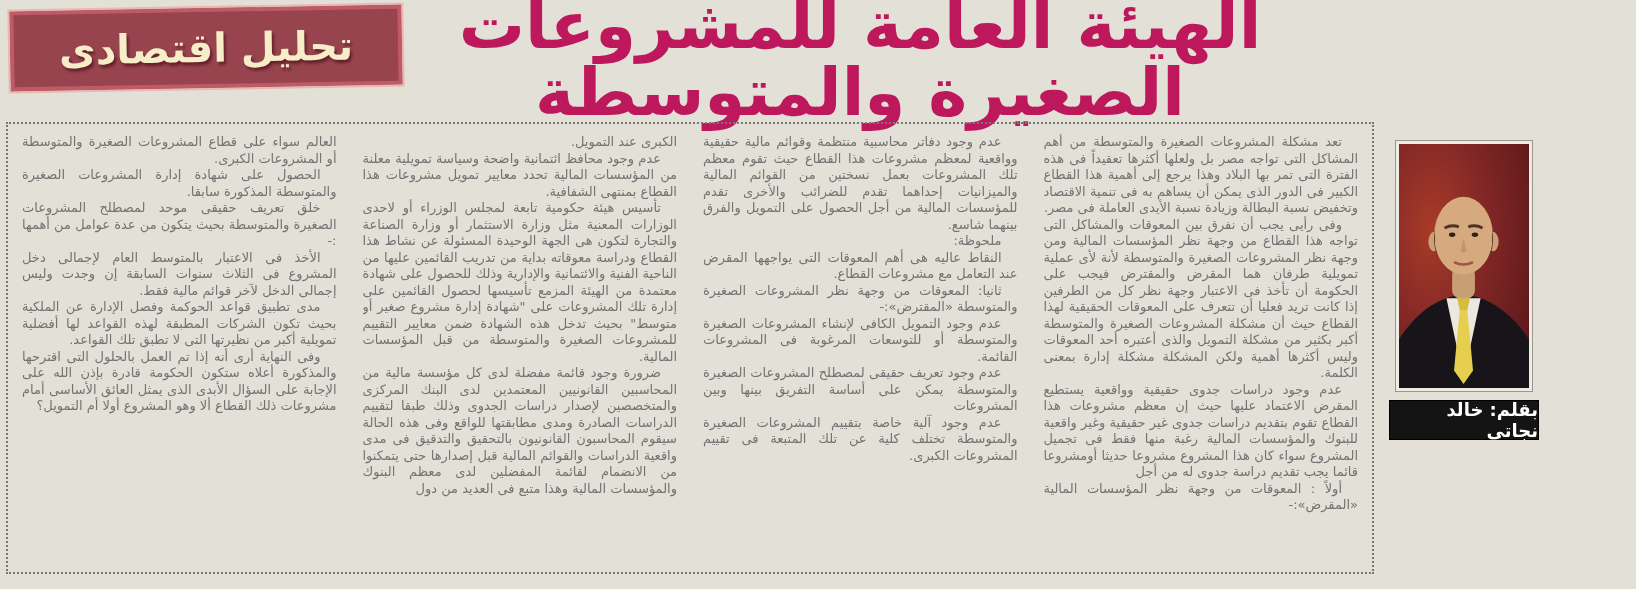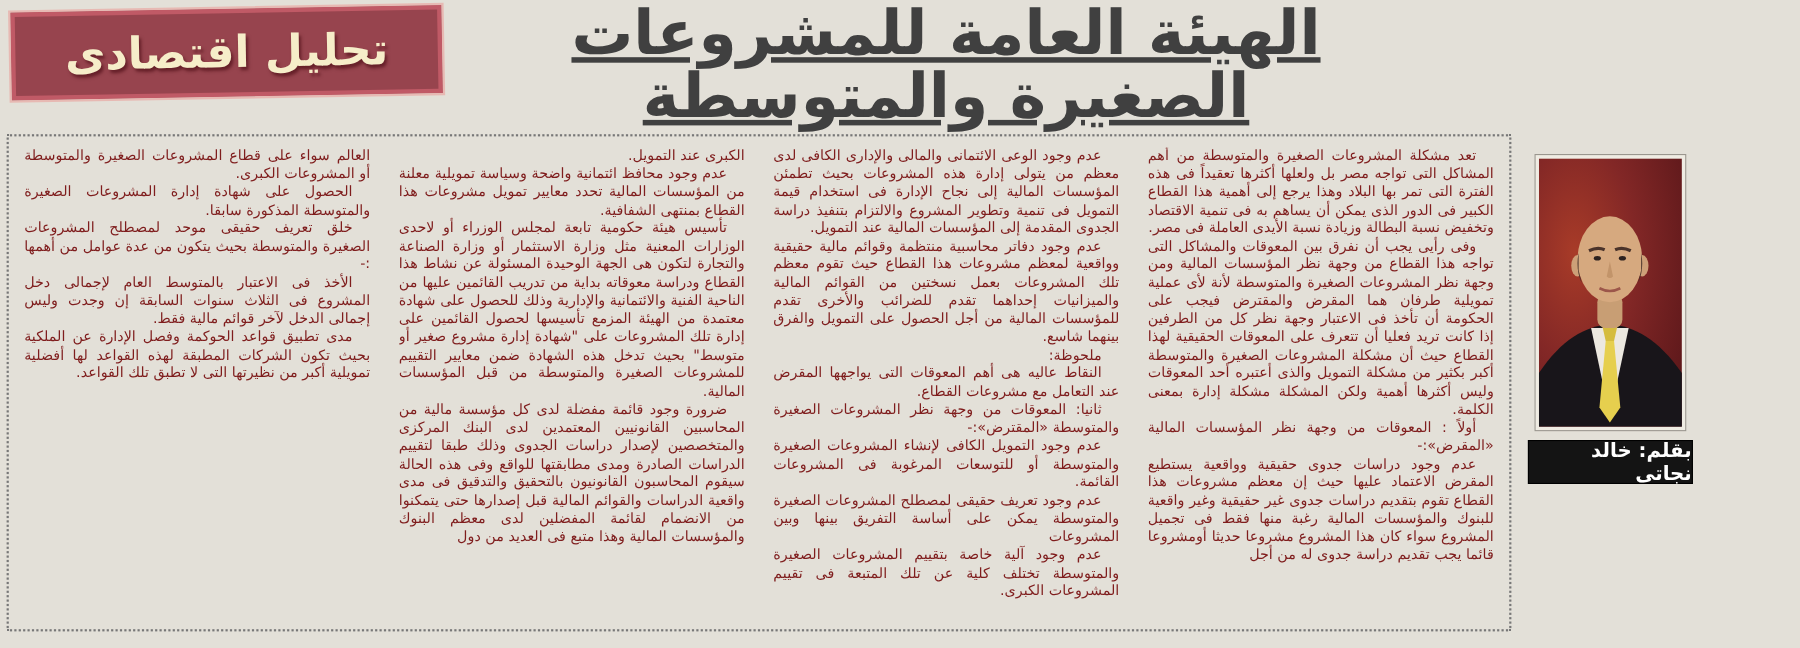--- a/index.html
+++ b/index.html
@@ -21,33 +21,33 @@
   }
   .banner span {
     color:#f6edc9; font-size:40px; font-weight:bold;
     text-shadow:2px 3px 3px rgba(60,0,10,.55);
     letter-spacing:1px;
   }
   
   .headline {
     position:absolute; left:410px; top:0px; width:900px; height:118px;
     display:flex; align-items:center; justify-content:center; text-align:center;
-    color:#404040; font-size:56px; font-weight:bold; line-height:1.02;text-decoration:underline;
+    color:#be185d; font-size:66px; font-weight:bold; line-height:1.02;
   }
   
   .article {
     position:absolute; left:6px; top:122px; width:1368px; height:452px;
     border:2px dotted #777;
     padding:10px 14px 8px 14px;
     display:flex; flex-direction:row; gap:26px;
     direction:rtl;
   }
   .col {
     flex:1 1 0; overflow:hidden;
-    font-size:13px; line-height:16.5px; color:#7f1d1d;
+    font-size:13px; line-height:16.5px; color:#737373;
     text-align:justify;
   }
   .col p { text-indent:16px; margin:0; }
   .col p.cont { text-indent:0; }
   
   .photo-frame {
     position:absolute; left:1395px; top:140px; width:138px; height:252px;
     background:#efece3; border:1px solid #9a968e; padding:3px;
   }
   .photo-frame svg { display:block; width:100%; height:100%; }
@@ -65,45 +65,45 @@
 <div class="banner">
   <span>تحليل اقتصادى</span>
 </div>
 
 <h1 class="headline">الهيئة العامة للمشروعات الصغيرة والمتوسطة</h1>
 
 <div class="article">
   <div class="col">
     <p>تعد مشكلة المشروعات الصغيرة والمتوسطة من أهم المشاكل التى تواجه مصر بل ولعلها أكثرها تعقيداً فى هذه الفترة التى تمر بها البلاد وهذا يرجع إلى أهمية هذا القطاع الكبير فى الدور الذى يمكن أن يساهم به فى تنمية الاقتصاد وتخفيض نسبة البطالة وزيادة نسبة الأيدى العاملة فى مصر.</p>
     <p>وفى رأيى يجب أن نفرق بين المعوقات والمشاكل التى تواجه هذا القطاع من وجهة نظر المؤسسات المالية ومن وجهة نظر المشروعات الصغيرة والمتوسطة لأنة لأى عملية تمويلية طرفان هما المقرض والمقترض فيجب على الحكومة أن تأخذ فى الاعتبار وجهة نظر كل من الطرفين إذا كانت تريد فعليا أن تتعرف على المعوقات الحقيقية لهذا القطاع حيث أن مشكلة المشروعات الصغيرة والمتوسطة أكبر بكثير من مشكلة التمويل والذى أعتبره أحد المعوقات وليس أكثرها أهمية ولكن المشكلة مشكلة إدارة بمعنى الكلمة.</p>
+    <p>عدم وجود دراسات جدوى حقيقية وواقعية يستطيع المقرض الاعتماد عليها حيث إن معظم مشروعات هذا القطاع تقوم بتقديم دراسات جدوى غير حقيقية وغير واقعية للبنوك والمؤسسات المالية رغبة منها فقط فى تجميل المشروع سواء كان هذا المشروع مشروعا حديثا أومشروعا قائما يجب تقديم دراسة جدوى له من أجل</p>
     <p>أولاً : المعوقات من وجهة نظر المؤسسات المالية «المقرض»:-</p>
-    <p>عدم وجود دراسات جدوى حقيقية وواقعية يستطيع المقرض الاعتماد عليها حيث إن معظم مشروعات هذا القطاع تقوم بتقديم دراسات جدوى غير حقيقية وغير واقعية للبنوك والمؤسسات المالية رغبة منها فقط فى تجميل المشروع سواء كان هذا المشروع مشروعا حديثا أومشروعا قائما يجب تقديم دراسة جدوى له من أجل</p>
   </div>
   <div class="col">
-    <p>عدم وجود الوعى الائتمانى والمالى والإدارى الكافى لدى معظم من يتولى إدارة هذه المشروعات بحيث تطمئن المؤسسات المالية إلى نجاح الإدارة فى استخدام قيمة التمويل فى تنمية وتطوير المشروع والالتزام بتنفيذ دراسة الجدوى المقدمة إلى المؤسسات المالية عند التمويل.</p>
     <p>عدم وجود دفاتر محاسبية منتظمة وقوائم مالية حقيقية وواقعية لمعظم مشروعات هذا القطاع حيث تقوم معظم تلك المشروعات بعمل نسختين من القوائم المالية والميزانيات إحداهما تقدم للضرائب والأخرى تقدم للمؤسسات المالية من أجل الحصول على التمويل والفرق بينهما شاسع.</p>
     <p>ملحوظة:</p>
     <p>النقاط عاليه هى أهم المعوقات التى يواجهها المقرض عند التعامل مع مشروعات القطاع.</p>
     <p>ثانيا: المعوقات من وجهة نظر المشروعات الصغيرة والمتوسطة «المقترض»:-</p>
     <p>عدم وجود التمويل الكافى لإنشاء المشروعات الصغيرة والمتوسطة أو للتوسعات المرغوبة فى المشروعات القائمة.</p>
     <p>عدم وجود تعريف حقيقى لمصطلح المشروعات الصغيرة والمتوسطة يمكن على أساسة التفريق بينها وبين المشروعات</p>
     <p>عدم وجود آلية خاصة بتقييم المشروعات الصغيرة والمتوسطة تختلف كلية عن تلك المتبعة فى تقييم المشروعات الكبرى.</p>
   </div>
   <div class="col">
     <p class="cont">الكبرى عند التمويل.</p>
     <p>عدم وجود محافظ ائتمانية واضحة وسياسة تمويلية معلنة من المؤسسات المالية تحدد معايير تمويل مشروعات هذا القطاع بمنتهى الشفافية.</p>
     <p>تأسيس هيئة حكومية تابعة لمجلس الوزراء أو لاحدى الوزارات المعنية مثل وزارة الاستثمار أو وزارة الصناعة والتجارة لتكون هى الجهة الوحيدة المسئولة عن نشاط هذا القطاع ودراسة معوقاته بداية من تدريب القائمين عليها من الناحية الفنية والائتمانية والإدارية وذلك للحصول على شهادة معتمدة من الهيئة المزمع تأسيسها لحصول القائمين على إدارة تلك المشروعات على "شهادة إدارة مشروع صغير أو متوسط" بحيث تدخل هذه الشهادة ضمن معايير التقييم للمشروعات الصغيرة والمتوسطة من قبل المؤسسات المالية.</p>
     <p>ضرورة وجود قائمة مفضلة لدى كل مؤسسة مالية من المحاسبين القانونيين المعتمدين لدى البنك المركزى والمتخصصين لإصدار دراسات الجدوى وذلك طبقا لتقييم الدراسات الصادرة ومدى مطابقتها للواقع وفى هذه الحالة سيقوم المحاسبون القانونيون بالتحقيق والتدقيق فى مدى واقعية الدراسات والقوائم المالية قبل إصدارها حتى يتمكنوا من الانضمام لقائمة المفضلين لدى معظم البنوك والمؤسسات المالية وهذا متبع فى العديد من دول</p>
   </div>
   <div class="col">
     <p class="cont">العالم سواء على قطاع المشروعات الصغيرة والمتوسطة أو المشروعات الكبرى.</p>
     <p>الحصول على شهادة إدارة المشروعات الصغيرة والمتوسطة المذكورة سابقا.</p>
     <p>خلق تعريف حقيقى موحد لمصطلح المشروعات الصغيرة والمتوسطة بحيث يتكون من عدة عوامل من أهمها :-</p>
     <p>الأخذ فى الاعتبار بالمتوسط العام لإجمالى دخل المشروع فى الثلاث سنوات السابقة إن وجدت وليس إجمالى الدخل لآخر قوائم مالية فقط.</p>
     <p>مدى تطبيق قواعد الحوكمة وفصل الإدارة عن الملكية بحيث تكون الشركات المطبقة لهذه القواعد لها أفضلية تمويلية أكبر من نظيرتها التى لا تطبق تلك القواعد.</p>
+    <p>وفى النهاية أرى أنه إذا تم العمل بالحلول التى اقترحها والمذكورة أعلاه ستكون الحكومة قادرة بإذن الله على الإجابة على السؤال الأبدى الذى يمثل العائق الأساسى أمام مشروعات ذلك القطاع ألا وهو المشروع أولا أم التمويل؟</p>
   </div>
 </div>
 
 <div class="photo-frame">
   <svg viewBox="0 0 137 250" preserveAspectRatio="none">
     <defs>
       <radialGradient id="bgGrad" cx="25%" cy="35%" r="95%">
         <stop offset="0%" stop-color="#a83b28"></stop>
         <stop offset="45%" stop-color="#822726"></stop>
         <stop offset="100%" stop-color="#581619"></stop>

